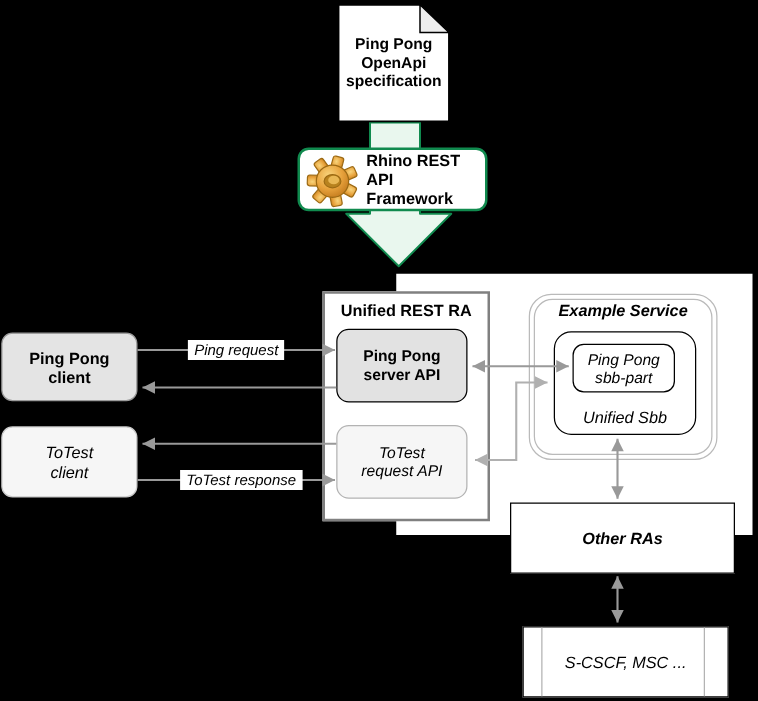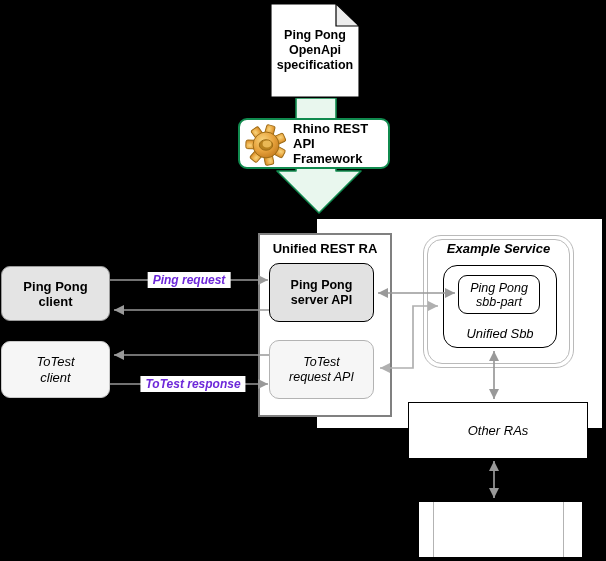--- a/index.html
+++ b/index.html
@@ -46,30 +46,30 @@
   
   .pp-client{left:1px;top:266px;width:109px;height:55px;background:#e4e4e4;border:1px solid #9a9a9a;
     border-radius:9px;box-sizing:border-box;z-index:2;display:flex;flex-direction:column;align-items:center;
     justify-content:center;font-weight:bold;font-size:13px;line-height:15px;text-align:center;}
   .totest-server{left:1px;top:341px;width:109px;height:57px;background:#f6f6f6;border:1px solid #c9c9c9;
     border-radius:9px;box-sizing:border-box;z-index:2;display:flex;flex-direction:column;align-items:center;
     justify-content:center;font-style:italic;font-size:13px;line-height:16px;text-align:center;}
   
   .other-ras{left:408px;top:402px;width:180px;height:57px;background:#fff;border:1.4px solid #000;
     box-sizing:border-box;z-index:2;display:flex;flex-direction:row;align-items:center;justify-content:center;
-    font-weight:normal;font-style:italic;font-size:13px;line-height:16px;text-align:center;}
+    font-weight:bold;font-style:italic;font-size:13px;line-height:16px;text-align:center;}
   .scscf{left:418px;top:501px;width:165px;height:57px;background:#fff;border:1.3px solid #000;
     box-sizing:border-box;z-index:2;display:flex;align-items:center;justify-content:center;
     font-style:italic;font-size:13px;}
   .scscf .vline{position:absolute;top:0;bottom:0;width:1px;background:#b3b3b3;}
   .scscf .vline.l{left:14px;} .scscf .vline.r{right:18px;}
   
   .arrows{left:0;top:0;width:606px;height:561px;z-index:5;pointer-events:none;}
   
-  .alabel{z-index:6;transform:translate(-50%,-50%);background:#fff;color:#6d28d9;font-weight:bold;
+  .alabel{z-index:6;transform:translate(-50%,-50%);background:#fff;color:#000000;font-weight:normal;
     font-style:italic;font-size:12px;padding:1px 5px;white-space:nowrap;}
 </style>
 </head>
 <body>
 
 <div class="stage">
 
   <div class="abs white-bg"></div>
 
   <svg class="abs green-arrow" viewBox="0 0 606 561">
@@ -145,20 +145,21 @@
     <div>ToTest</div>
     <div>client</div>
   </div>
 
   <div class="abs other-ras">
     <div>Other RAs</div>
   </div>
   <div class="abs scscf">
     <div class="vline l"></div>
     <div class="vline r"></div>
+    <div>S-CSCF, MSC ...</div>
   </div>
 
   <svg class="abs arrows" viewBox="0 0 606 561">
     <defs>
       <marker id="ah-gray" viewBox="0 0 12 12" markerWidth="12" markerHeight="12" refX="11" refY="6" orient="auto-start-reverse" markerUnits="userSpaceOnUse">
         <path d="M1,1 L11,6 L1,11 Z" fill="#999999"></path>
       </marker>
       <marker id="ah-light" viewBox="0 0 12 12" markerWidth="12" markerHeight="12" refX="11" refY="6" orient="auto-start-reverse" markerUnits="userSpaceOnUse">
         <path d="M1,1 L11,6 L1,11 Z" fill="#b0b0b0"></path>
       </marker>

